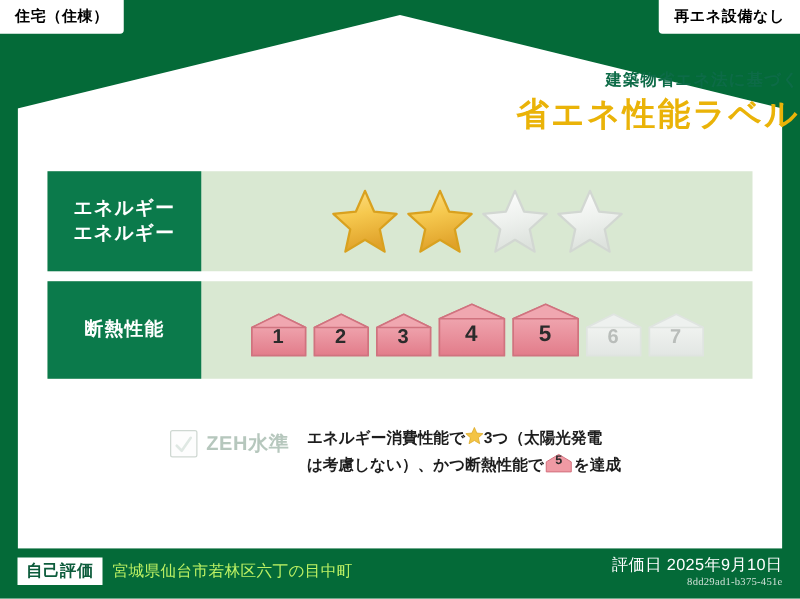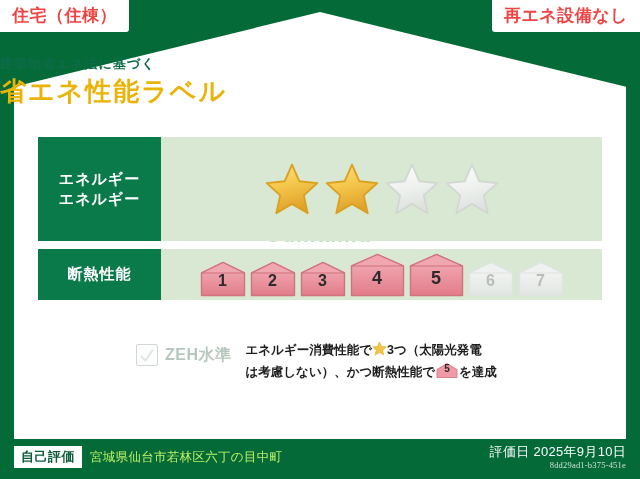--- a/index.html
+++ b/index.html
@@ -12,23 +12,23 @@
     position: relative;
     width: 640px; height: 479px;
     background: #046A38;
   }
 
   
   .corner-chip {
     position: absolute;
     top: 0;
     background: #ffffff;
-    color: #ef4444;
-    font-weight: bold;
-    font-size: 17px;
+    color: #000000;
+    font-weight: bold;
+    font-size: 12px;
     letter-spacing: 0.5px;
     padding: 7px 12px 8px 12px;
     line-height: 1;
     z-index: 6;
     white-space: nowrap;
   }
   .chip-left  { left: 0;  border-bottom-right-radius: 3px; }
   .chip-right { right: 0; border-bottom-left-radius: 3px; font-family: Liberation Serif, serif; }
 
   
@@ -38,21 +38,21 @@
     top: 12px; bottom: 40px;
     background: #ffffff;
     z-index: 2;
     clip-path: polygon(0% 17.5%, 50% 0%, 100% 17.5%, 100% 100%, 0% 100%);
   }
 
   
   .title-wrap {
     position: absolute;
     left: 0; right: 0; top: 56px;
-    text-align: left;
+    text-align: right;
     z-index: 4;
   }
   .title-sub {
     color: #0d6b47;
     font-size: 13px;
     font-weight: bold;
     letter-spacing: 1px;
     line-height: 1.2;
   }
   .title-main {
@@ -82,24 +82,24 @@
   .rows {
     position: absolute;
     left: 38px; right: 38px;
     top: 137px;
     z-index: 4;
   }
   .perf-row {
     display: flex;
     align-items: stretch;
     background: #d9e8d2;
-    height: 104px;
+    height: 80px;
   }
   .perf-row + .perf-row { margin-top: 5px; }
-  .row-insul { height: 51px; margin-top: 8px !important; }
+  .row-insul { height: 78px; margin-top: 8px !important; }
 
   .row-label {
     flex: 0 0 123px;
     background: #0b7a4b;
     color: #ffffff;
     font-weight: bold;
     font-size: 15px;
     letter-spacing: 1px;
     display: flex;
     flex-direction: column;

